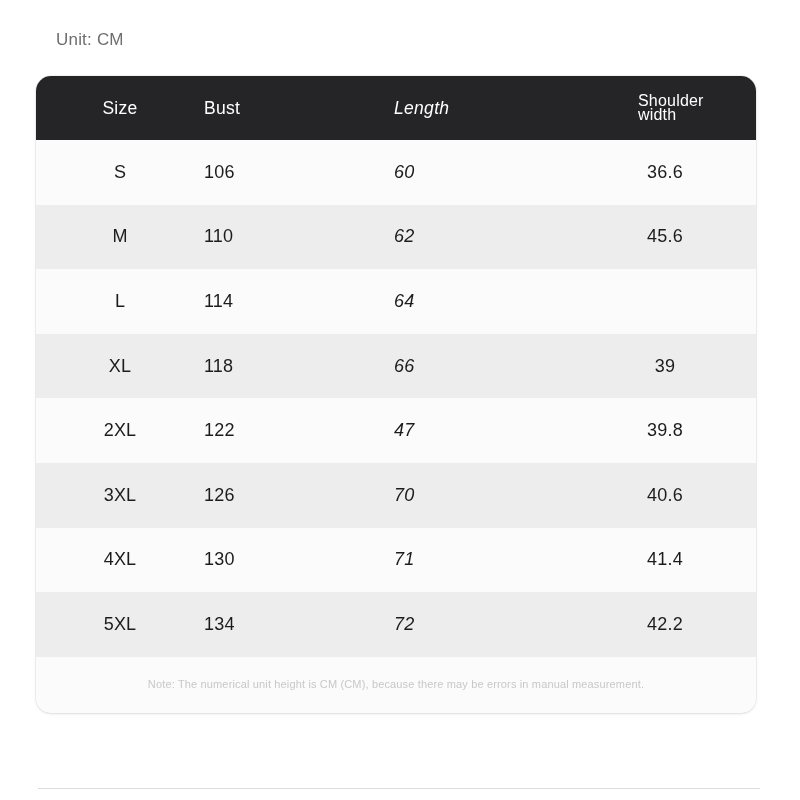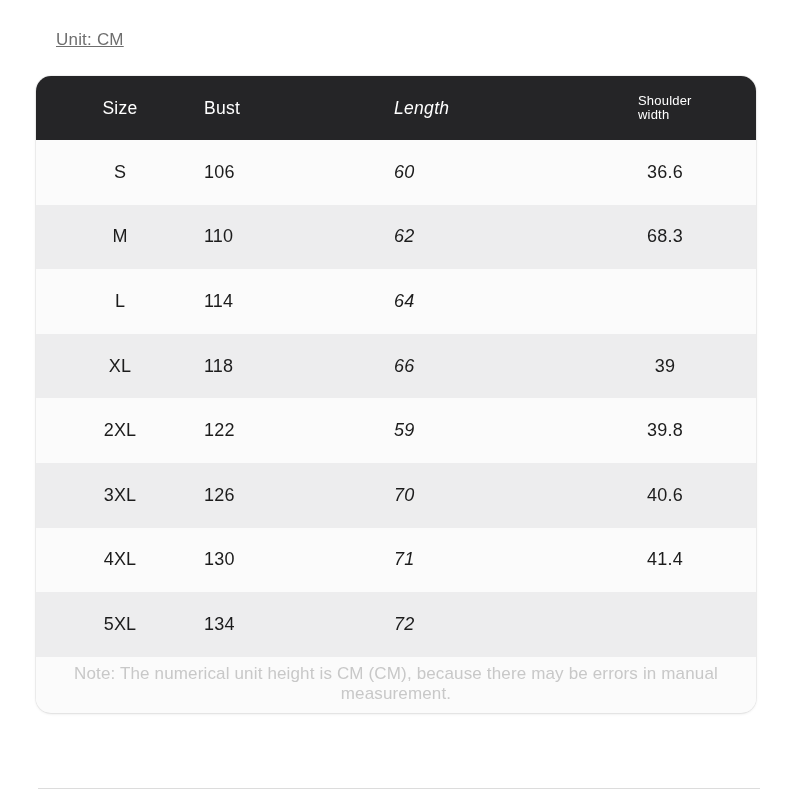--- a/index.html
+++ b/index.html
@@ -19,21 +19,20 @@
   
   .unit-label {
     position: absolute;
     left: 56px;
     top: 29px;
     font-size: 17px;
     color: #6e6e6e;
     letter-spacing: 0.2px;
     line-height: 22px;
     white-space: nowrap;
-    text-decoration: underline;
   }
 
   
   .size-card {
     position: absolute;
     left: 36px;
     top: 76px;
     width: 720px;
     height: 637px;
     border-radius: 15px;
@@ -59,21 +58,21 @@
   .col-length { width: 180px; text-align: left; font-style: italic; }
   .col-shoulder { width: 182px; text-align: left; padding-left: 64px; }
 
   .table-header .col-size,
   .table-header .col-bust,
   .table-header .col-length {
     font-size: 17.5px;
     letter-spacing: 0.3px;
   }
   .table-header .col-shoulder {
-    font-size: 13px;
+    font-size: 16px;
     line-height: 14.5px;
     letter-spacing: 0.2px;
   }
   .shoulder-line { display: block; }
 
   
   .table-row {
     display: flex;
     align-items: center;
     height: 64.6px;
@@ -89,21 +88,21 @@
   }
 
   
   .table-note {
     height: 55px;
     background: #fbfbfb;
     display: flex;
     align-items: center;
     justify-content: center;
     text-align: center;
-    font-size: 17px;
+    font-size: 11px;
     color: #c8c8c8;
     letter-spacing: 0.15px;
     padding: 8px 30px;
     box-sizing: border-box;
   }
 
   
   .bottom-divider {
     position: absolute;
     left: 38px;
@@ -134,55 +133,56 @@
       <div class="table-row row-odd">
         <div class="col col-size">S</div>
         <div class="col col-bust">106</div>
         <div class="col col-length">60</div>
         <div class="col col-shoulder">36.6</div>
       </div>
       <div class="table-row row-even">
         <div class="col col-size">M</div>
         <div class="col col-bust">110</div>
         <div class="col col-length">62</div>
-        <div class="col col-shoulder">68.3</div>
+        <div class="col col-shoulder">45.6</div>
       </div>
       <div class="table-row row-odd">
         <div class="col col-size">L</div>
         <div class="col col-bust">114</div>
         <div class="col col-length">64</div>
       </div>
       <div class="table-row row-even">
         <div class="col col-size">XL</div>
         <div class="col col-bust">118</div>
         <div class="col col-length">66</div>
         <div class="col col-shoulder">39</div>
       </div>
       <div class="table-row row-odd">
         <div class="col col-size">2XL</div>
         <div class="col col-bust">122</div>
-        <div class="col col-length">59</div>
+        <div class="col col-length">47</div>
         <div class="col col-shoulder">39.8</div>
       </div>
       <div class="table-row row-even">
         <div class="col col-size">3XL</div>
         <div class="col col-bust">126</div>
         <div class="col col-length">70</div>
         <div class="col col-shoulder">40.6</div>
       </div>
       <div class="table-row row-odd">
         <div class="col col-size">4XL</div>
         <div class="col col-bust">130</div>
         <div class="col col-length">71</div>
         <div class="col col-shoulder">41.4</div>
       </div>
       <div class="table-row row-even">
         <div class="col col-size">5XL</div>
         <div class="col col-bust">134</div>
         <div class="col col-length">72</div>
+        <div class="col col-shoulder">42.2</div>
       </div>
     </div>
 
   <div class="table-note">Note: The numerical unit height is CM (CM), because there may be errors in manual measurement.</div>
 
 </div>
 
 <div class="bottom-divider"></div>
 
 </body></html>

